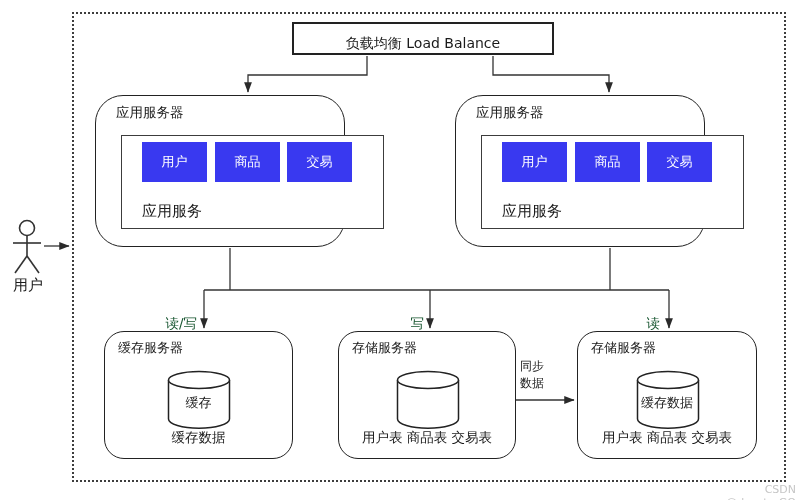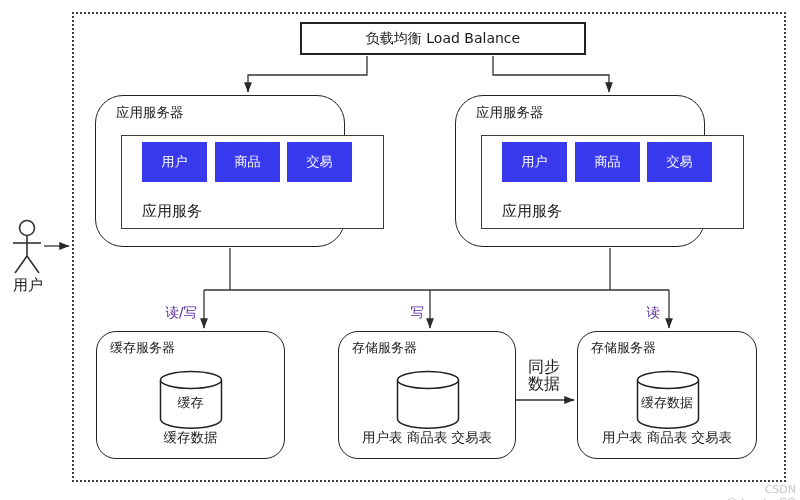--- a/index.html
+++ b/index.html
@@ -6,23 +6,23 @@
   .canvas{
     position:relative;width:800px;height:500px;background:#ffffff;overflow:hidden;
     font-family:"DejaVu Sans","Liberation Sans",sans-serif;color:#1a1a1a;
   }
   .abs{position:absolute;}
   .frame{
     left:72px;top:12px;width:714px;height:470px;
     border:2px dotted #3d3d3d;box-sizing:border-box;
   }
   .lb-box{
-    left:300px;top:22px;width:286px;height:33px;box-sizing:border-box;
+    left:292px;top:22px;width:262px;height:33px;box-sizing:border-box;
     border:2px solid #222;background:#fff;
-    display:flex;align-items:center;justify-content:center;
+    display:flex;align-items:flex-end;justify-content:center;
     font-size:14px;
   }
   .app-box{
     top:95px;width:250px;height:152px;box-sizing:border-box;
     border:1.6px solid #222;border-radius:28px;background:#fff;
   }
   .app-title{left:20px;top:8px;font-size:13.5px;}
   .inner-rect{
     left:25px;top:39px;width:263px;height:94px;box-sizing:border-box;
     border:1.4px solid #3c3c3c;background:#fff;
@@ -32,22 +32,22 @@
     display:flex;align-items:center;justify-content:center;font-size:13px;
   }
   .inner-caption{left:20px;top:66px;font-size:15px;}
   .bottom-box{
     top:331px;height:128px;box-sizing:border-box;
     border:1.6px solid #222;border-radius:20px;background:#fff;
   }
   .bottom-title{left:13px;top:7px;font-size:13px;}
   .cyl-label{left:0;top:62px;width:100%;text-align:center;font-size:13px;}
   .bottom-caption{left:0;top:97px;width:100%;text-align:center;font-size:13.5px;}
-  .edge-label{font-size:13.5px;color:#4c1d95;}
-  .sync-label{left:520px;top:358px;width:40px;text-align:right;font-size:16px;line-height:17px;}
+  .edge-label{font-size:13.5px;color:#14532d;margin-top:11px;}
+  .sync-label{left:520px;top:358px;width:40px;text-align:left;font-size:12px;line-height:17px;}
   .actor-label{left:6px;top:276px;width:44px;text-align:center;font-size:15px;}
   .watermark{left:696px;top:483px;width:100px;font-size:11px;color:#c6c6c6;text-align:right;}
   svg{display:block;}
 </style>
 </head>
 <body>
 
 <div class="canvas">
 
   <div class="abs frame"></div>
@@ -108,21 +108,21 @@
   </div>
 
   <div class="abs edge-label" style="left:140px;top:304px;width:57px;text-align:right;">读/写</div>
   <div class="abs edge-label" style="left:398px;top:304px;width:26px;text-align:right;">写</div>
   <div class="abs edge-label" style="left:634px;top:304px;width:26px;text-align:right;">读</div>
   <div class="abs sync-label">
     <div>同步</div>
     <div>数据</div>
   </div>
 
-  <div class="abs bottom-box" style="left:96px;width:189px;">
+  <div class="abs bottom-box" style="left:104px;width:189px;">
     <div class="abs bottom-title">缓存服务器</div>
     <svg class="abs" style="left:62px;top:38px;" width="64" height="60" viewBox="0 0 64 60">
       <g stroke="#222" stroke-width="1.5" fill="#fff">
         <path d="M1.5 10 V49 A30 9 0 0 0 62.5 49 V10"></path>
         <ellipse cx="32" cy="10" rx="30.5" ry="8.5"></ellipse>
       </g>
     </svg>
     <div class="abs bottom-caption">缓存数据</div>
     <div class="abs cyl-label">缓存</div>
   </div>

